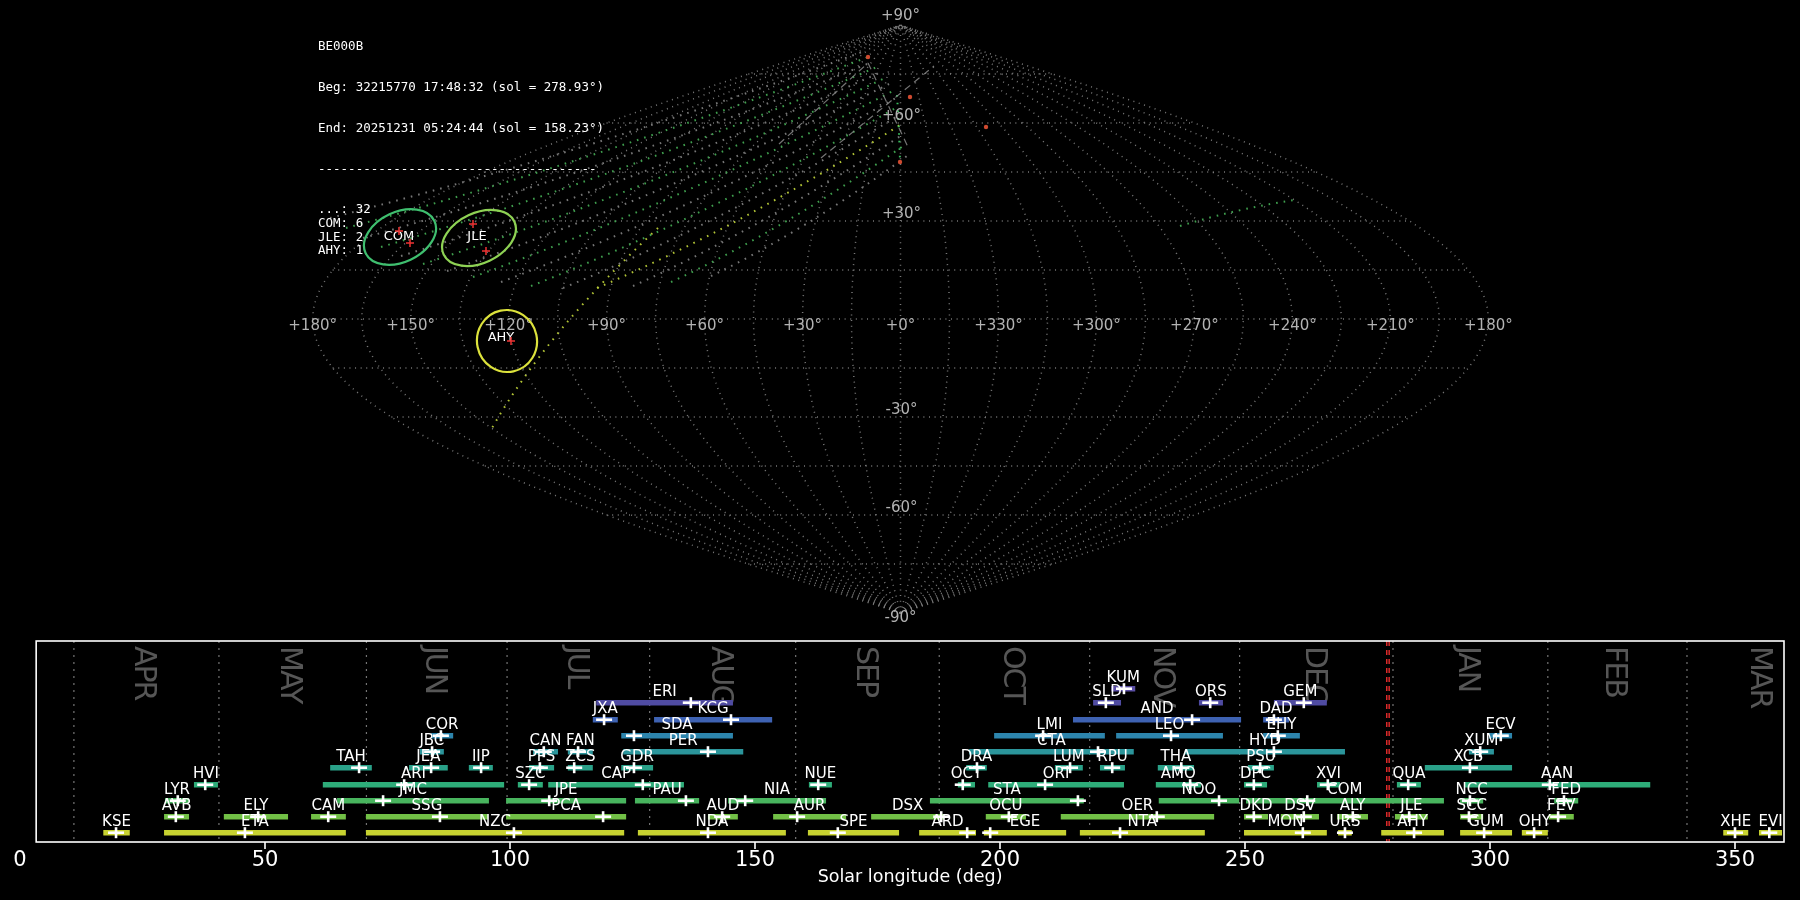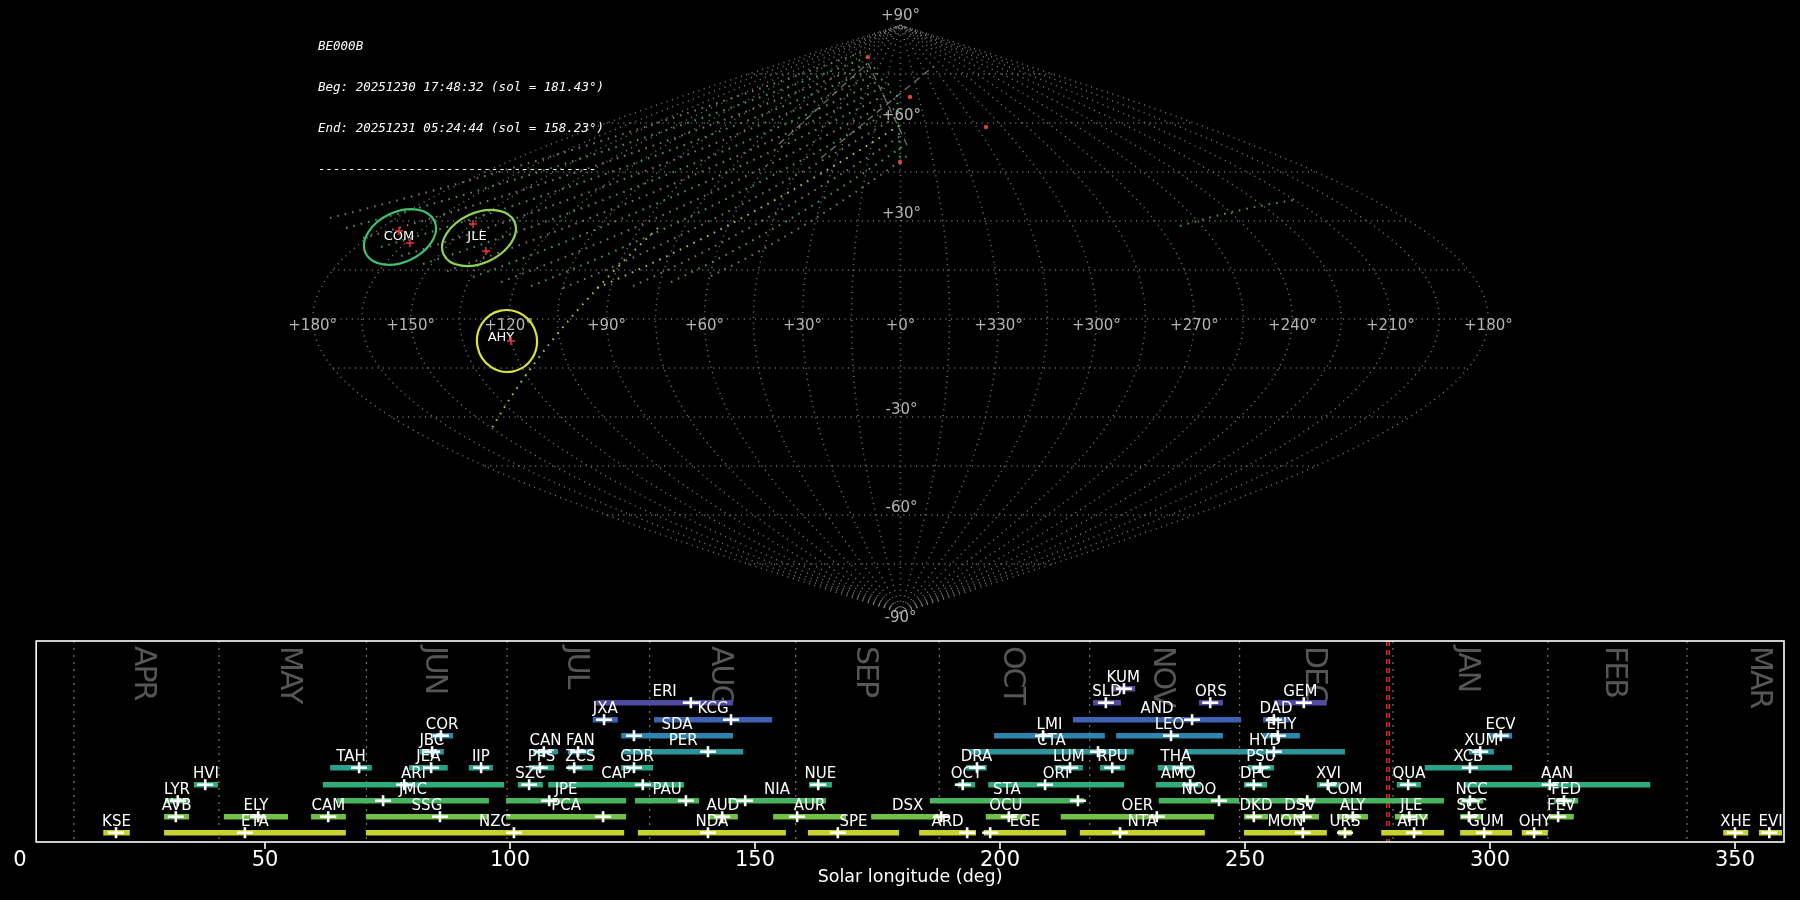--- a/index.html
+++ b/index.html
@@ -2,31 +2,32 @@
 <html><head>
 <meta charset="utf-8">
 <style>
   html,body{margin:0;padding:0;background:#000;}
   #screen{position:relative;width:1800px;height:900px;background:#000;overflow:hidden;
           font-family:"DejaVu Sans", sans-serif;}
   #scene{position:absolute;left:0;top:0;}
   #info-block{position:absolute;left:318px;top:12px;color:#fff;
       font-family:"DejaVu Sans Mono", monospace;font-size:12.5px;line-height:13.6px;
       white-space:pre;z-index:5;}
-  .info-line{height:13.6px;font-style:italic;}
+  .info-line{height:13.6px;}
 </style>
 </head>
 <body>
 
 <div id="screen">
   <div id="info-block">
     <div class="info-line">BE000B</div>
-    <div class="info-line">Beg: 20251230 17:48:32 (sol = 181.43°)</div>
+    <div class="info-line">Beg: 32215770 17:48:32 (sol = 278.93°)</div>
     <div class="info-line">End: 20251231 05:24:44 (sol = 158.23°)</div>
     <div class="info-line">-------------------------------------</div>
+    <div id="counts"><div class="info-line">...: 32</div><div class="info-line">COM: 6</div><div class="info-line">JLE: 2</div><div class="info-line">AHY: 1</div></div>
   </div>
   <svg id="scene" width="1800" height="900">
       <g>
         <line x1="748.34545976513" y1="563.95" x2="1052.65454023487" y2="563.95" stroke="#858585" stroke-dasharray="1 4.6" stroke-width="1.5" fill="none" opacity="0.9"></line>
         <line x1="606.56" y1="514.96" x2="1194.44" y2="514.96" stroke="#858585" stroke-dasharray="1 4.6" stroke-width="1.5" fill="none" opacity="0.9"></line>
         <line x1="484.8060654760524" y1="465.97" x2="1316.1939345239475" y2="465.97" stroke="#858585" stroke-dasharray="1 4.6" stroke-width="1.5" fill="none" opacity="0.9"></line>
         <line x1="391.3809856232042" y1="416.98" x2="1409.6190143767958" y2="416.98" stroke="#858585" stroke-dasharray="1 4.6" stroke-width="1.5" fill="none" opacity="0.9"></line>
         <line x1="332.6515252411825" y1="367.99" x2="1468.3484747588175" y2="367.99" stroke="#858585" stroke-dasharray="1 4.6" stroke-width="1.5" fill="none" opacity="0.9"></line>
         <line x1="312.62" y1="319" x2="1488.38" y2="319" stroke="#858585" stroke-dasharray="1 4.6" stroke-width="1.5" fill="none" opacity="0.9"></line>
         <line x1="332.6515252411825" y1="270.01" x2="1468.3484747588175" y2="270.01" stroke="#858585" stroke-dasharray="1 4.6" stroke-width="1.5" fill="none" opacity="0.9"></line>

